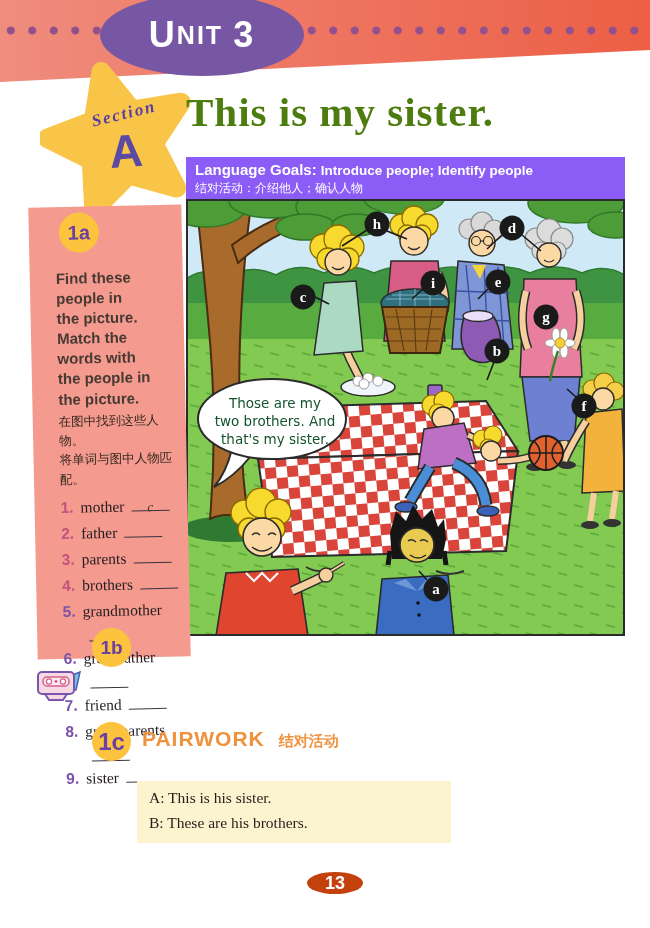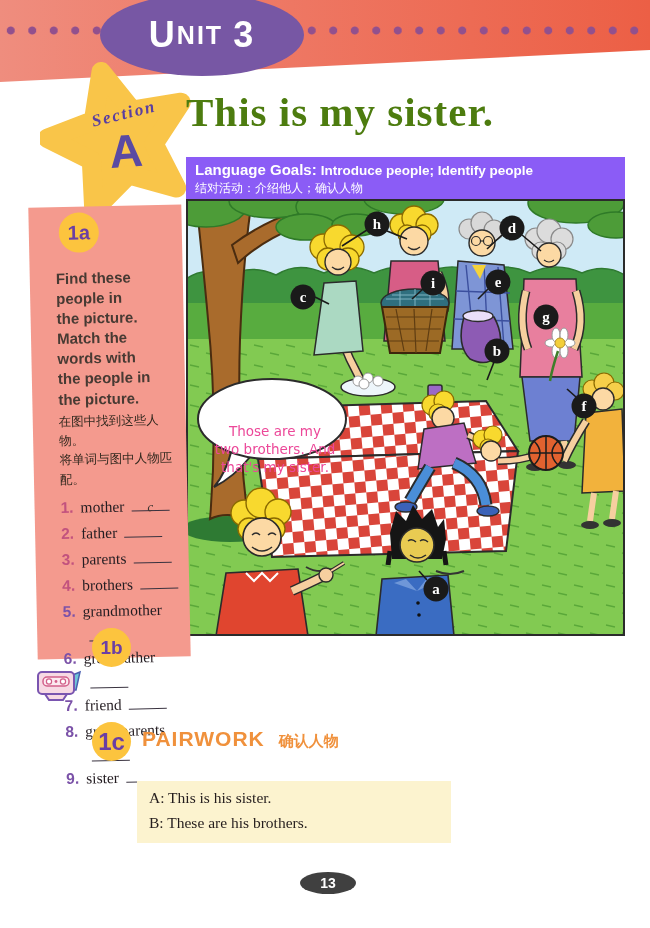--- a/index.html
+++ b/index.html
@@ -35,22 +35,22 @@
   
   .goals { position:absolute; left:186px; top:157px; width:439px; height:42px;
           background:#8b5cf6; color:#fff; padding:4px 9px 0 9px; }
   .goals .l1 { font-size:15px; font-weight:bold; }
   .goals .l1 .sub { font-size:13.5px; }
   .goals .l2 { font-size:12px; margin-top:2px; }
 
   
   .scene { position:absolute; left:186px; top:199px; width:439px; height:437px; }
   .bubble-text { position:absolute; left:196px; top:394px; width:158px; text-align:center;
-          font-size:13.5px; line-height:1.35; color:#ec4899; white-space:pre-line;
-          font-family:"DejaVu Sans", sans-serif;margin-top:28px; }
+          font-size:13.5px; line-height:1.35; color:#14532d; white-space:pre-line;
+          font-family:"DejaVu Sans", sans-serif; }
 
   
   .sidebar { position:absolute; left:33px; top:206px; width:153px; height:452px;
           background:#f49a8e; transform:rotate(-1.2deg); padding:8px 10px 0 26px; }
   .badge { background:#fcc43e; border-radius:50%; color:#6b3fa4; font-weight:bold;
           display:flex; align-items:center; justify-content:center; }
   .badge-1a { position:absolute; left:30px; top:6px; width:40px; height:40px; font-size:20px; }
   .instr { margin-top:54px; font-weight:bold; font-size:15px; line-height:1.34; color:#473a33; }
   .instr-zh { margin-top:3px; font-size:12.5px; line-height:1.55; color:#33291f; }
   .wlist { margin-top:9px; }
@@ -72,22 +72,22 @@
   .act-line { font-size:15px; font-weight:bold; color:#2c2620; word-spacing:2.5px; line-height:1.45; }
   .circled { border:2px solid #dd6a3c; border-radius:50% / 55%; padding:0 5px 1px 5px; }
   .zh { font-weight:normal; font-size:13px; color:#3a2d26; margin-left:6px; }
   .act1c-head { position:absolute; left:142px; top:727px; }
   .pairwork { color:#f0913c; font-weight:bold; font-size:21px; letter-spacing:1px; }
   .pairwork-zh { color:#f0913c; font-size:15px; margin-left:14px; font-weight:bold; }
   .act1c-line { position:absolute; left:142px; top:753px; width:492px; }
   .dialog { position:absolute; left:137px; top:781px; width:314px; background:#fcf3cf;
           padding:5px 12px 7px 12px; font-family:"Liberation Serif", serif; font-size:15.5px;
           color:#241d1d; line-height:1.6; }
-  .page-num { position:absolute; left:300px; top:872px; width:56px; height:22px;
-          background:#404040; border-radius:50%; color:#fff; font-weight:bold; font-size:14px;
+  .page-num { position:absolute; left:307px; top:872px; width:56px; height:22px;
+          background:#c2410c; border-radius:50%; color:#fff; font-weight:bold; font-size:18px;
           display:flex; align-items:center; justify-content:center; }
 </style>
 </head>
 <body>
 
 <div class="page">
 
   <div class="band"></div>
   <div class="band-dots"></div>
   <div class="unit-ellipse">
@@ -370,21 +370,21 @@
     <rect x="7" y="9" width="26" height="9" rx="4" fill="#fce9f0" stroke="#d2608a" stroke-width="1.5"></rect>
     <circle cx="13" cy="13.5" r="2.6" fill="#fff" stroke="#d2608a" stroke-width="1.2"></circle>
     <circle cx="27" cy="13.5" r="2.6" fill="#fff" stroke="#d2608a" stroke-width="1.2"></circle>
     <circle cx="20" cy="13.5" r="1.4" fill="#d2608a"></circle>
     <polygon points="9,26 31,26 27,32 13,32" fill="#f7d9e4" stroke="#7a55b0" stroke-width="2"></polygon>
   </svg>
   <div class="badge badge-1b">1b</div>
 
   <div class="badge badge-1c">1c</div>
   <div class="act1c-head">
-    <span class="pairwork">PAIRWORK</span><span class="pairwork-zh">确认人物</span>
+    <span class="pairwork">PAIRWORK</span><span class="pairwork-zh">结对活动</span>
   </div>
 
   <div class="dialog">
     <div><span>A:</span> <span>This is his sister.</span></div>
     <div><span>B:</span> <span>These are his brothers.</span></div>
   </div>
 
   <div class="page-num">13</div>
 </div>
 

